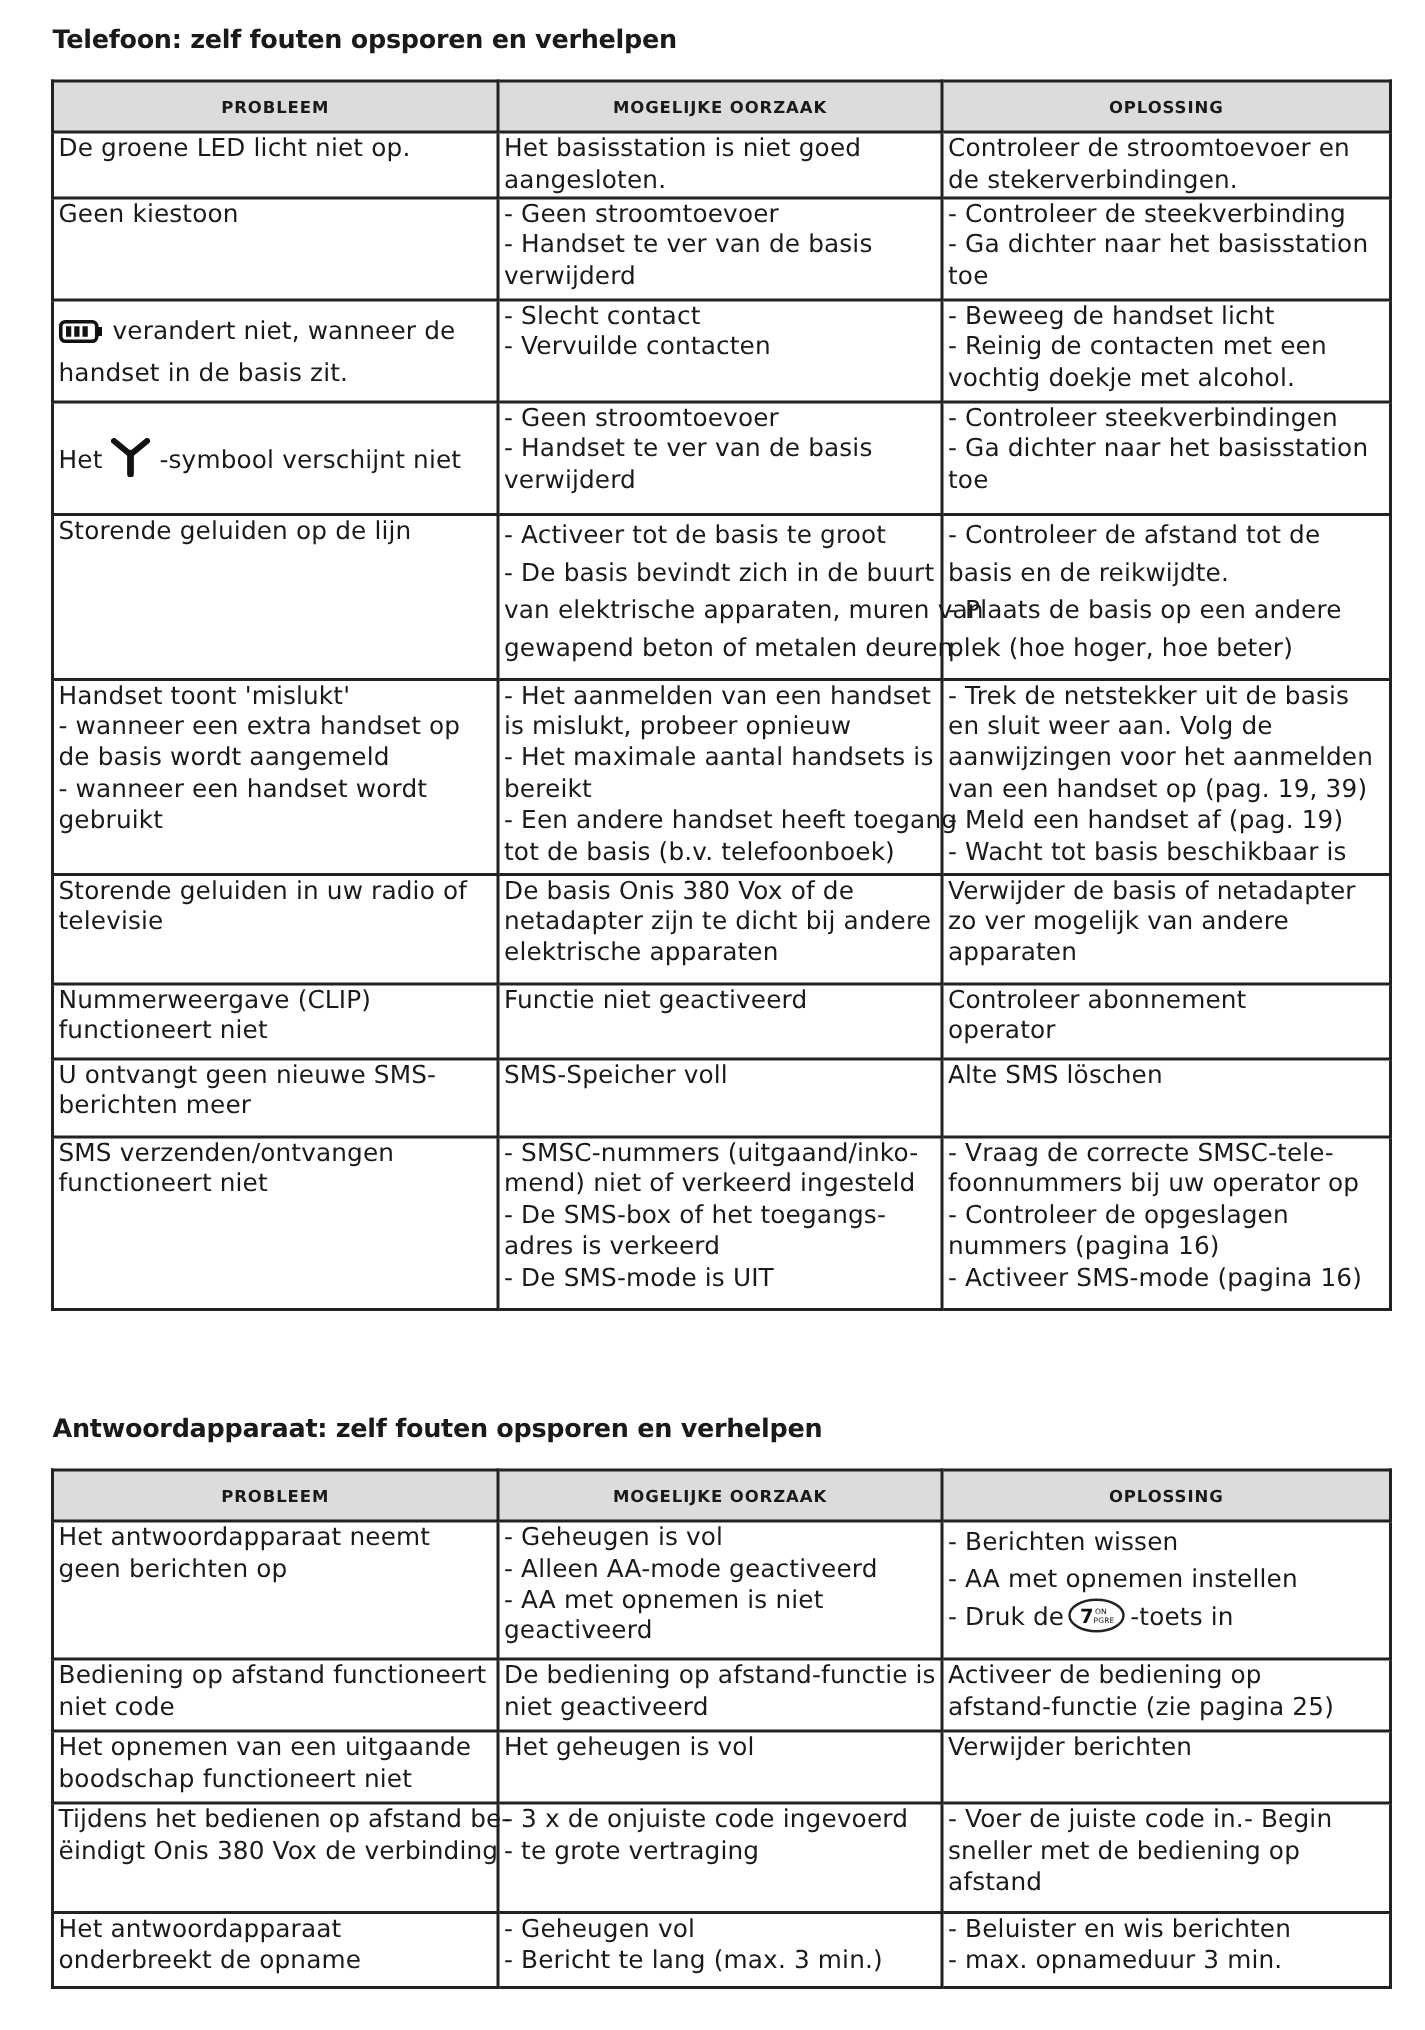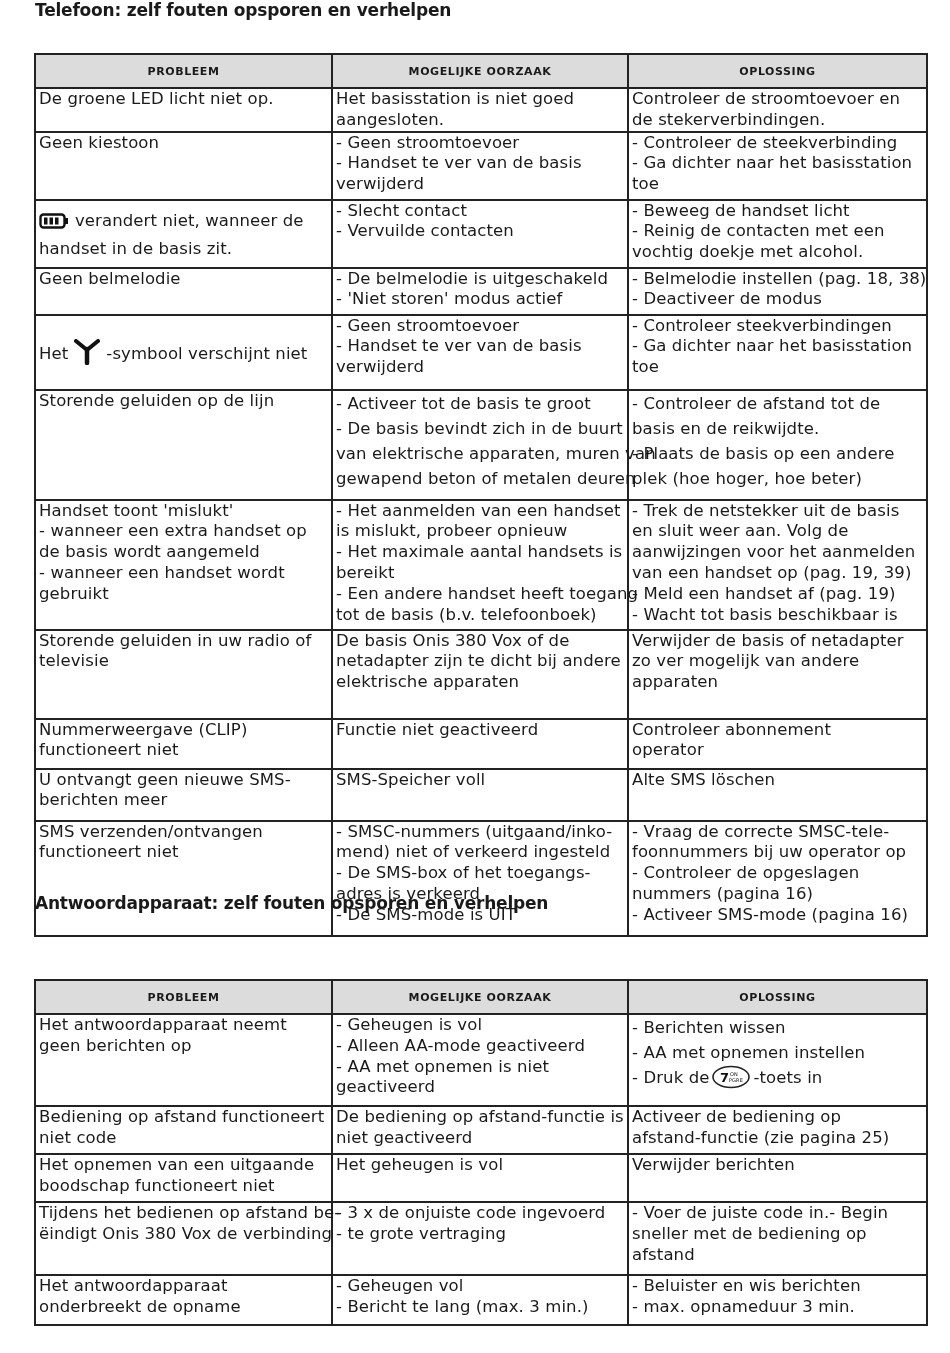--- a/index.html
+++ b/index.html
@@ -16,21 +16,21 @@
                 line-height: 20.8px; letter-spacing: 0.1px; }
   .line { display: block; white-space: nowrap; }
   .icon { display: inline-block; vertical-align: middle; }
   .battery { width: 30px; height: 16px; margin-right: 6px; }
   .antenna { width: 26px; height: 26px; margin: 0 6px; vertical-align: -6px; }
   .key7 { width: 40px; height: 24px; vertical-align: -6px; margin: 0 2px; }
 </style>
 </head>
 <body>
 
-<div class="section-title" style="top:0;">Telefoon: zelf fouten opsporen en verhelpen</div>
+<div class="section-title" style="top:17px;">Telefoon: zelf fouten opsporen en verhelpen</div>
 
 <table class="ts" style="top:53px;">
   <colgroup>
       <col class="c1">
       <col class="c2">
       <col class="c3">
     </colgroup>
   <thead>
     <tr>
       <th>PROBLEEM</th>
@@ -81,33 +81,20 @@
         <td>
           <span class="line">- Slecht contact</span>
           <span class="line">- Vervuilde contacten</span>
         </td>
         <td>
           <span class="line">- Beweeg de handset licht</span>
           <span class="line">- Reinig de contacten met een</span>
           <span class="line">vochtig doekje met alcohol.</span>
         </td>
       </tr>
-      <tr style="height: 47px;">
-        <td>
-          <span class="line">Geen belmelodie</span>
-        </td>
-        <td>
-          <span class="line">- De belmelodie is uitgeschakeld</span>
-          <span class="line">- 'Niet storen' modus actief</span>
-        </td>
-        <td>
-          <span class="line">- Belmelodie instellen (pag. 18, 38)</span>
-          <span class="line">- Deactiveer de modus</span>
-        </td>
-      </tr>
       <tr style="height: 75px;">
         <td style="vertical-align: middle;">
           <span class="line"><span>Het</span><span><svg viewBox="0 0 26 26" class="icon antenna">
                 <path d="M2 2 L13 11 L24 2" fill="none" stroke="#111" stroke-width="4" stroke-linecap="round"></path>
                 <line x1="13" y1="10" x2="13" y2="24" stroke="#111" stroke-width="4.5" stroke-linecap="round"></line>
               </svg></span><span>-symbool verschijnt niet</span></span>
         </td>
         <td>
           <span class="line">- Geen stroomtoevoer</span>
           <span class="line">- Handset te ver van de basis</span>
@@ -154,21 +141,21 @@
         </td>
         <td>
           <span class="line">- Trek de netstekker uit de basis</span>
           <span class="line">en sluit weer aan. Volg de</span>
           <span class="line">aanwijzingen voor het aanmelden</span>
           <span class="line">van een handset op (pag. 19, 39)</span>
           <span class="line">- Meld een handset af (pag. 19)</span>
           <span class="line">- Wacht tot basis beschikbaar is</span>
         </td>
       </tr>
-      <tr style="height: 89px;">
+      <tr style="height: 73px;">
         <td>
           <span class="line">Storende geluiden in uw radio of</span>
           <span class="line">televisie</span>
         </td>
         <td>
           <span class="line">De basis Onis 380 Vox of de</span>
           <span class="line">netadapter zijn te dicht bij andere</span>
           <span class="line">elektrische apparaten</span>
         </td>
         <td>
@@ -218,21 +205,21 @@
           <span class="line">- Vraag de correcte SMSC-tele-</span>
           <span class="line">foonnummers bij uw operator op</span>
           <span class="line">- Controleer de opgeslagen</span>
           <span class="line">nummers (pagina 16)</span>
           <span class="line">- Activeer SMS-mode (pagina 16)</span>
         </td>
       </tr>
     </tbody>
 </table>
 
-<div class="section-title" style="top:893px;">Antwoordapparaat: zelf fouten opsporen en verhelpen</div>
+<div class="section-title" style="top:943px;">Antwoordapparaat: zelf fouten opsporen en verhelpen</div>
 
 <table class="ts" style="top:979px;">
   <colgroup>
       <col class="c1">
       <col class="c2">
       <col class="c3">
     </colgroup>
   <thead>
     <tr>
       <th>PROBLEEM</th>

